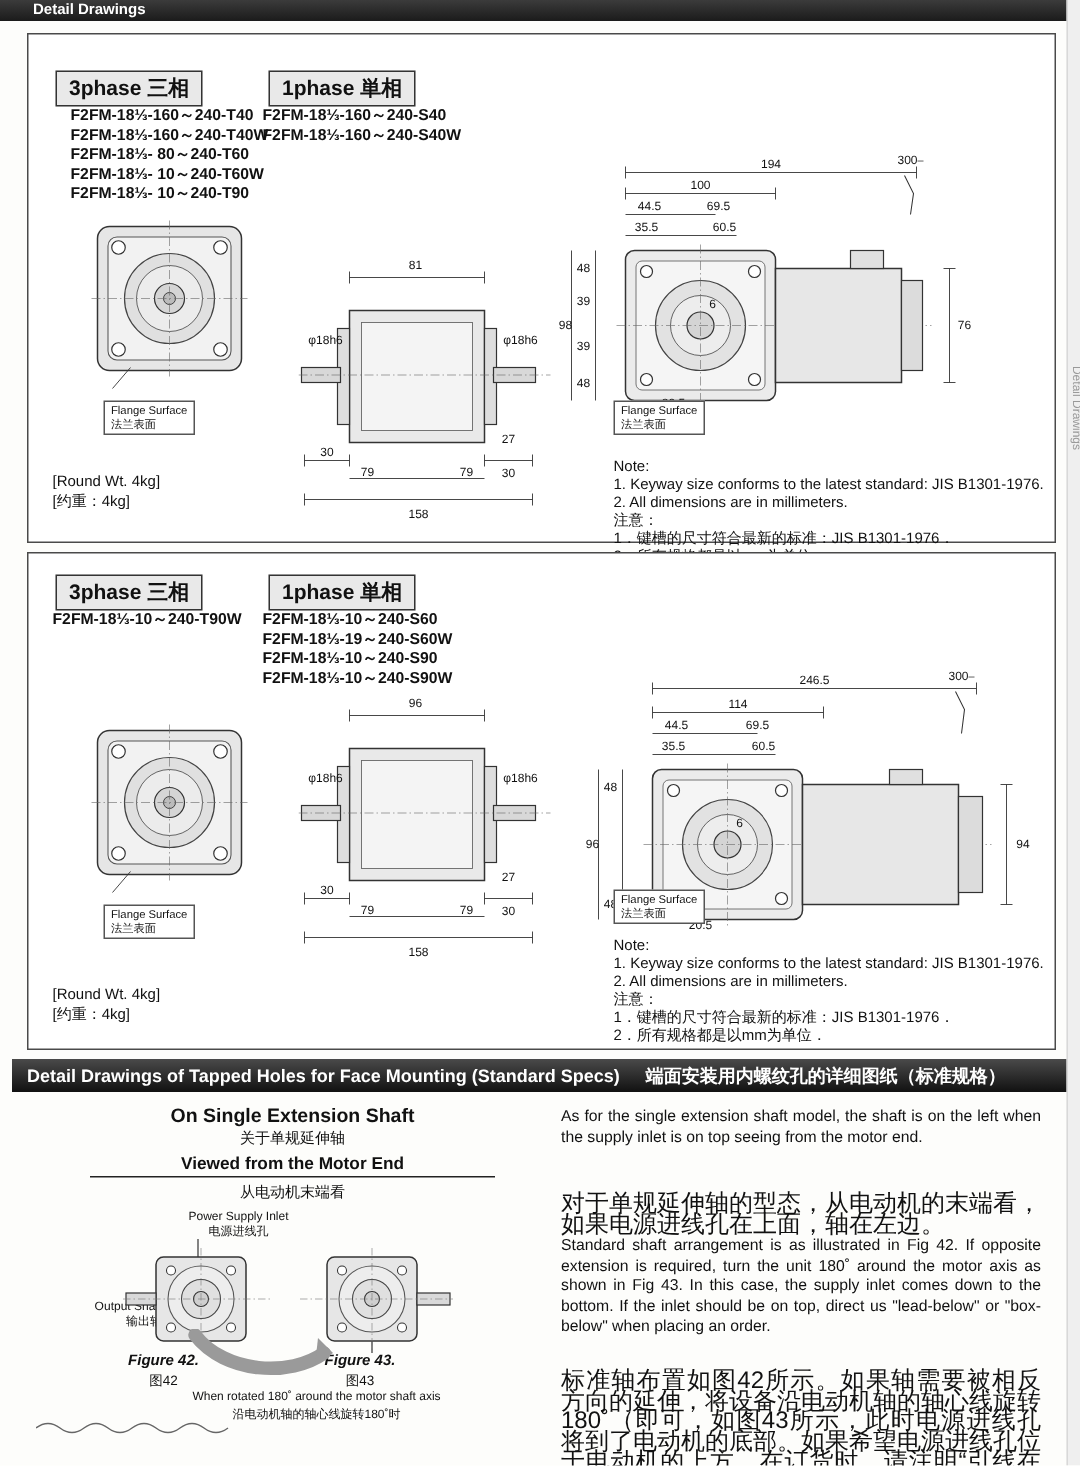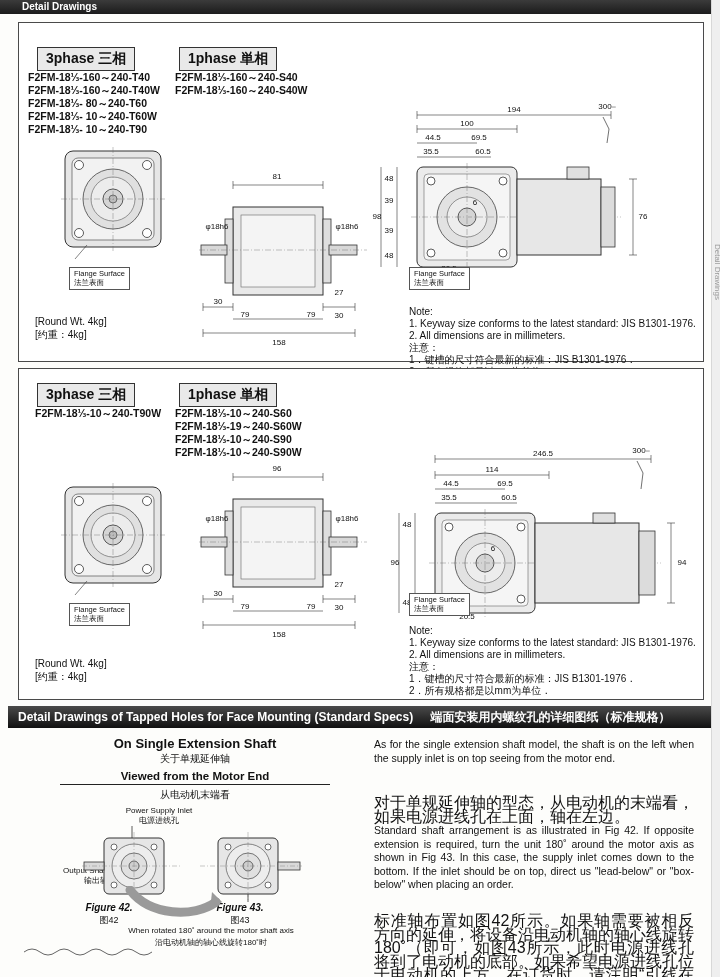--- a/index.html
+++ b/index.html
@@ -80,21 +80,21 @@
 
 <div class="page">
 
   <div class="topbar">Detail Drawings</div>
 
   <div class="panel panel1">
 
     <div class="tagbox" style="left:18px;top:24px;">3phase  三相</div>
     <div class="tagbox" style="left:160px;top:24px;">1phase  単相</div>
 
-    <div class="modellist" style="left:9px;top:48px;">
+    <div class="modellist" style="left:28px;top:48px;">
       <div>F2FM-18⅓-160～240-T40</div>
       <div>F2FM-18⅓-160～240-T40W</div>
       <div>F2FM-18⅓-  80～240-T60</div>
       <div>F2FM-18⅓-  10～240-T60W</div>
       <div>F2FM-18⅓-  10～240-T90</div>
     </div>
     <div class="modellist" style="left:156px;top:48px;">
       <div>F2FM-18⅓-160～240-S40</div>
       <div>F2FM-18⅓-160～240-S40W</div>
     </div>

